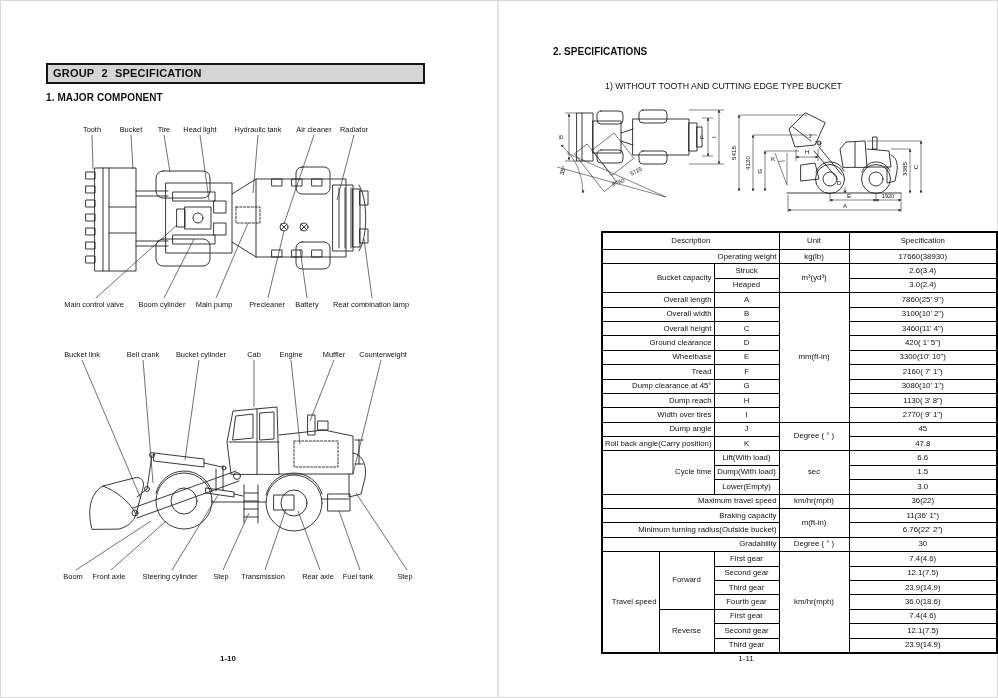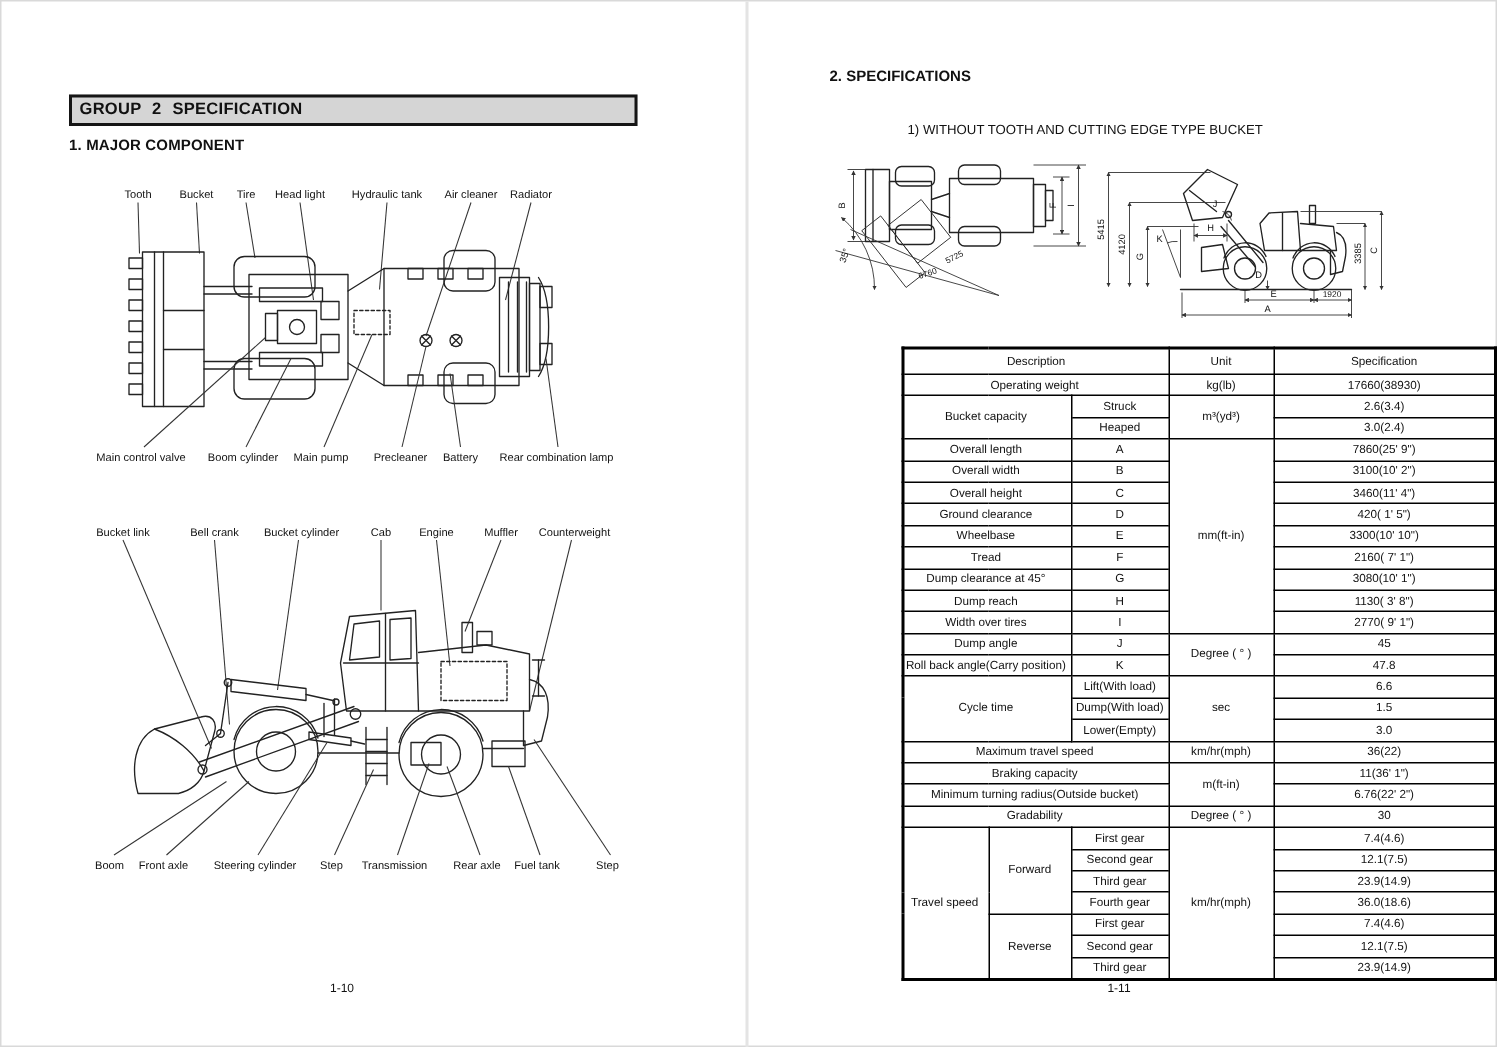--- a/index.html
+++ b/index.html
@@ -21,21 +21,21 @@
   .lead{stroke:#333;stroke-width:.7;fill:none;}
   .dash{stroke-dasharray:2.2,1.6;}
   .dim{stroke:#333;stroke-width:.6;fill:none;}
   .dimtxt{font-size:6.2px;}
   .dimtxt2{font-size:5.6px;}
   table.spec{position:absolute;left:556px;top:230px;width:395px;border-collapse:collapse;
     table-layout:fixed;font-size:7.8px;border:2px solid #000;margin-left:44px;}
   table.spec th,table.spec td{border:1px solid #000;padding:0 2px;text-align:center;
     font-weight:normal;height:13.4px;line-height:1.05;overflow:hidden;white-space:nowrap;}
   table.spec th{height:16px;}
-  table.spec td.al{text-align:center;padding-left:0;}
+  table.spec td.al{text-align:right;padding-left:0;}
 </style>
 </head>
 <body>
 
 <div class="sheet">
   <div class="divider"></div>
 
   <div>
     <div class="abs group-header">GROUP 2 SPECIFICATION</div>
     <div class="abs sec-title">1. MAJOR COMPONENT</div>
@@ -225,21 +225,21 @@
         <text x="63" y="238" text-anchor="middle">Front axle</text>
         <text x="124" y="238" text-anchor="middle">Steering cylinder</text>
         <text x="175" y="238" text-anchor="middle">Step</text>
         <text x="217" y="238" text-anchor="middle">Transmission</text>
         <text x="272" y="238" text-anchor="middle">Rear axle</text>
         <text x="312" y="238" text-anchor="middle">Fuel tank</text>
         <text x="359" y="238" text-anchor="middle">Step</text>
       </g>
     </svg>
 
-    <div class="abs pageno" style="left:205px;">1-10</div>
+    <div class="abs pageno" style="left:205px;font-weight:bold;">1-10</div>
   </div>
 
   <div>
     <div class="abs sec-title2">2. SPECIFICATIONS</div>
     <div class="abs sub-title">1) WITHOUT TOOTH AND CUTTING EDGE TYPE BUCKET</div>
 
     <svg class="abs" style="left:548px;top:104px;" width="432" height="124" viewBox="0 0 432 124">
       <defs>
         <marker id="arr" viewBox="0 0 8 8" refX="7" refY="4" markerWidth="5" markerHeight="5" orient="auto-start-reverse">
           <path d="M0,0 L8,4 L0,8 Z" fill="#333"></path>

